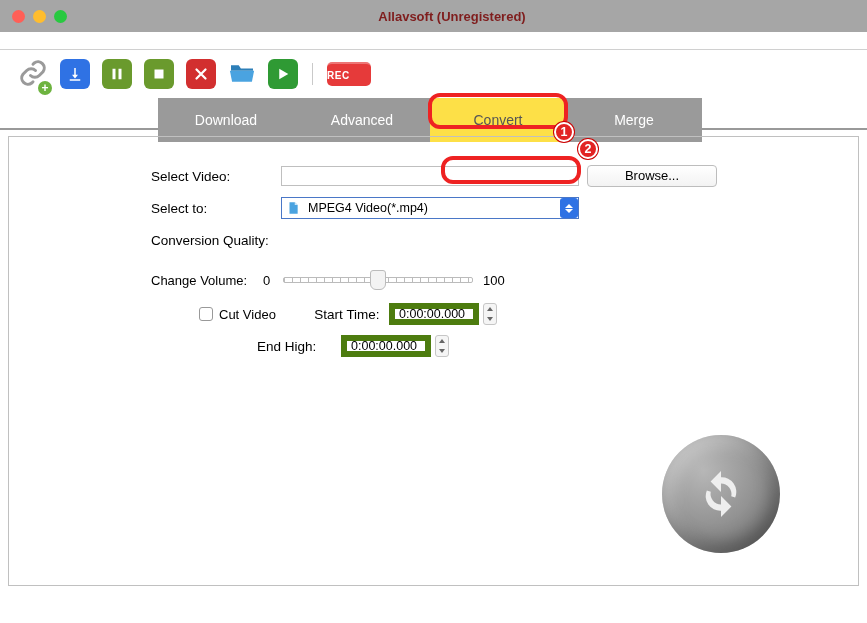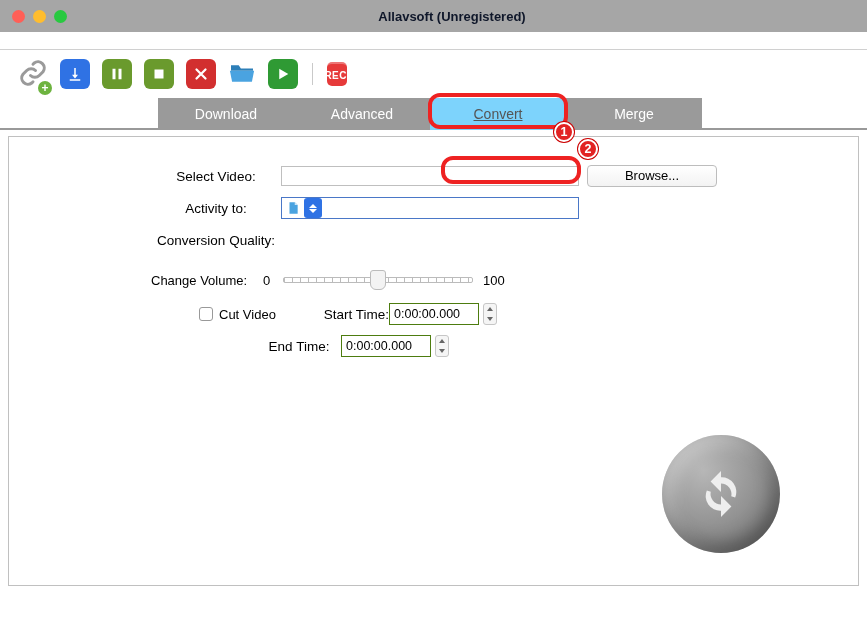--- a/index.html
+++ b/index.html
@@ -23,21 +23,21 @@
   .traffic span {
     width:13px; height:13px; border-radius:50%;
     display:inline-block;
   }
   .tl-close { background:#ff5f57; }
   .tl-min   { background:#ffbd2e; }
   .tl-max   { background:#28c940; }
   .titlebar .title {
     position:absolute; left:0; right:0;
     text-align:center; font-size:13px; font-weight:600;
-    color:#0f172a;
+    color:#7f1d1d;
     pointer-events:none;
     padding-left:37px;
   }
   .thin-divider { height:18px; background:#fff; border-bottom:1px solid #d0d0d0;}
   .toolbar {
     height:46px; padding:8px 18px 6px 18px;
     display:flex; align-items:center; gap:12px;
     background:#fff;
   }
   .tbtn {
@@ -54,55 +54,55 @@
   }
   .plus-badge::after {
     content:"+"; position:absolute; right:-4px; bottom:-4px;
     width:14px; height:14px; border-radius:50%;
     background:#6db33f; color:#fff; font-size:12px; line-height:14px;
     text-align:center; font-weight:bold;
   }
   .folder-icon { color:#4aa3e0; }
   .folder-icon svg { width:28px; height:22px; }
   .rec-btn {
-    width:20px; height:24px; border-radius:5px; background:#e63a3a;
+    width:44px; height:24px; border-radius:5px; background:#e63a3a;
     color:#fff; font-size:10px; font-weight:bold;
-    display:flex; align-items:center; justify-content:flex-end;
+    display:flex; align-items:center; justify-content:flex-start;
     letter-spacing:0.5px; border-top:2px solid rgba(255,255,255,0.3);
   }
   .sep {
     width:1px; height:22px; background:#c9c9c9; margin:0 2px;
   }
   .tab-strip {
     display:flex; padding-left:158px;
     background:#fff;
     border-bottom:2px solid #999;
     height:34px;
   }
   .tab {
-    width:136px; height:32px; margin-top:2px;
+    width:136px; height:44px; margin-top:2px;
     background:#9a9a9a; color:#fff;
     display:flex; align-items:center; justify-content:center;
     font-size:14px; cursor:pointer;
     position:relative;
   }
   .tab.active {
-    background:#7dd3fc; color:#555;text-decoration:underline;
+    background:#fde047; color:#555;text-decoration:underline;
   }
 
   .content-wrap {
     margin:6px 8px 8px 8px;
     border:1px solid #c0c0c0;
     height:450px;
     padding:26px 18px 18px 142px;
     position:relative;
   }
 
   .row { display:flex; align-items:center; height:26px; margin-bottom:6px; }
-  .lbl { width:130px; font-size:13.5px;text-align:center; }
+  .lbl { width:130px; font-size:13.5px; }
   .lbl.short { width:84px; }
   .val { flex:0 0 298px; position:relative; }
   input.text {
     width:298px; height:20px; border:1px solid #bfbfbf; padding:1px 4px;
     font-size:12px; background:#fff;
   }
   .mac-select {
     width:298px; height:22px; border:1px solid #4a77c7;
     background:#fff; display:flex; align-items:center;
     font-size:12.5px; cursor:pointer;
@@ -151,21 +151,21 @@
     background: repeating-linear-gradient(90deg,#bbb,#bbb 1px,#fff 1px,#fff 8px);
     position:relative;
   }
   .slider-thumb {
     position:absolute; top:-8px; width:16px; height:20px;
     background:#f3f3f3; border:1px solid #bbb; border-radius:3px 3px 6px 6px;
     left:calc(50% - 8px);
   }
 
   .time-input {
-    width:90px; height:22px; border:1px solid #4d7c0f; padding:2px 4px;
+    width:90px; height:22px; border:6px solid #4d7c0f; padding:2px 4px;
     font-size:12.5px; background:#fff;
   }
   .stepper {
     width:14px; height:22px; margin-left:4px;
     display:flex; flex-direction:column; border:1px solid #c6c6c6; border-radius:3px;
     overflow:hidden; cursor:pointer; background:#f5f5f5;
   }
   .stepper span { flex:1; display:flex; align-items:center; justify-content:center;}
   .stepper .up::after { content:""; width:0;height:0;border-left:3px solid transparent;border-right:3px solid transparent;border-bottom:4px solid #666;}
   .stepper .dn::after { content:""; width:0;height:0;border-left:3px solid transparent;border-right:3px solid transparent;border-top:4px solid #666;}
@@ -272,28 +272,29 @@
     <div class="lbl">Select Video:</div>
     <div class="val">
       <input class="text" style="">
     </div>
     <div class="browse-btn">
       <span>Browse...</span>
     </div>
   </div>
 
   <div class="row">
-    <div class="lbl">Activity to:</div>
+    <div class="lbl">Select to:</div>
     <div class="mac-select">
       <div class="sel-icon">
         <svg width="14" height="14" viewBox="0 0 24 24" fill="#4aa3e0">
             <path d="M6 2h9l5 5v15H6z"></path>
             <path d="M15 2v5h5" fill="#cfe6f6"></path>
           </svg>
       </div>
+      <div class="sel-text">MPEG4 Video(*.mp4)</div>
       <div class="sel-caret">
           <span class="up"></span>
           <span class="dn"></span>
         </div>
     </div>
   </div>
 
   <div class="row">
     <div class="lbl">Conversion Quality:</div>
   </div>
@@ -306,31 +307,31 @@
     <div class="slider-track">
       <div class="slider-thumb"></div>
     </div>
     <div style="width:10px;"></div>
     <div>100</div>
   </div>
 
   <div class="row" style="margin-top:8px;margin-left:48px;">
     <span class="checkbox"></span>
     <span style="width:86px;">Cut Video</span>
-    <div class="lbl short" style="text-align:right;">Start Time:</div>
+    <div class="lbl short" style="text-align:center;">Start Time:</div>
     <input class="time-input" value="0:00:00.000" style="">
     <div class="stepper">
         <span class="up"></span>
         <span class="dn"></span>
       </div>
   </div>
 
   <div class="row">
     <span style="width:106px;"></span>
-    <div class="lbl short">End Time:</div>
+    <div class="lbl short">End High:</div>
     <input class="time-input" value="0:00:00.000" style="">
     <div class="stepper">
         <span class="up"></span>
         <span class="dn"></span>
       </div>
   </div>
 
   <div class="big-go">
     <svg viewBox="0 0 24 24">
       <path d="M12 4V1L7 6l5 5V7a5 5 0 0 1 4.9 6.1l1.9.6A7 7 0 0 0 12 4zM12 17a5 5 0 0 1-4.9-6.1l-1.9-.6A7 7 0 0 0 12 20v3l5-5-5-5v4z"></path>

